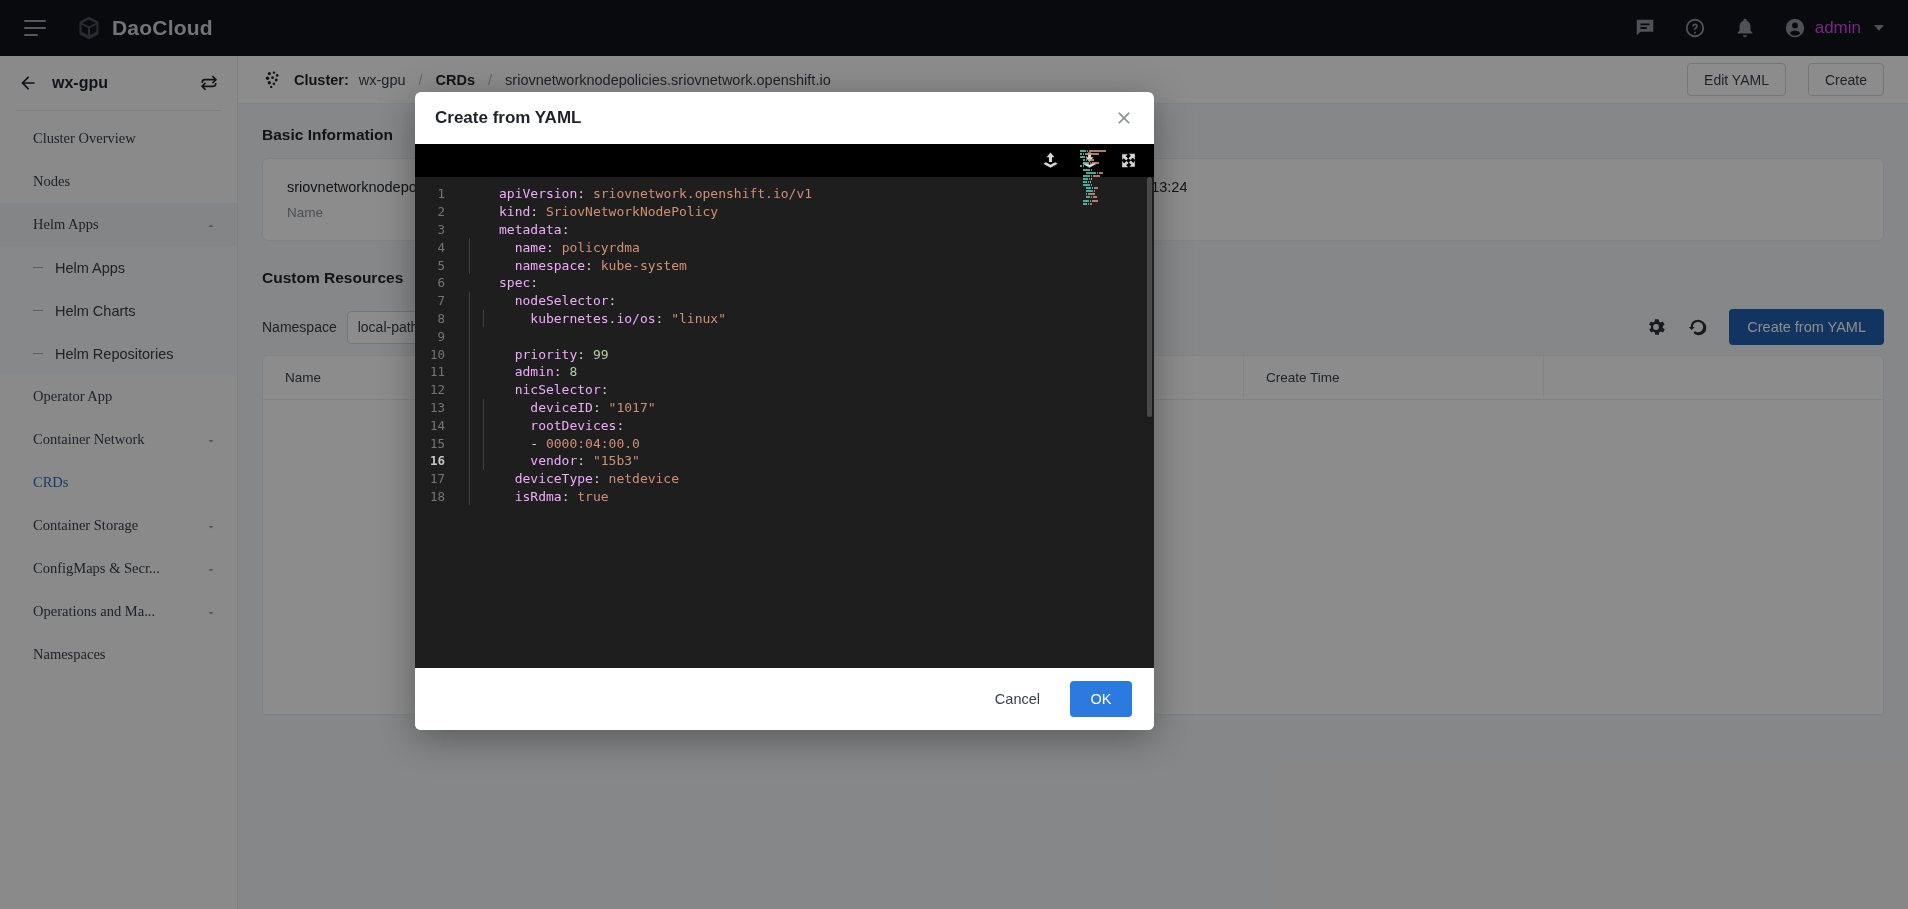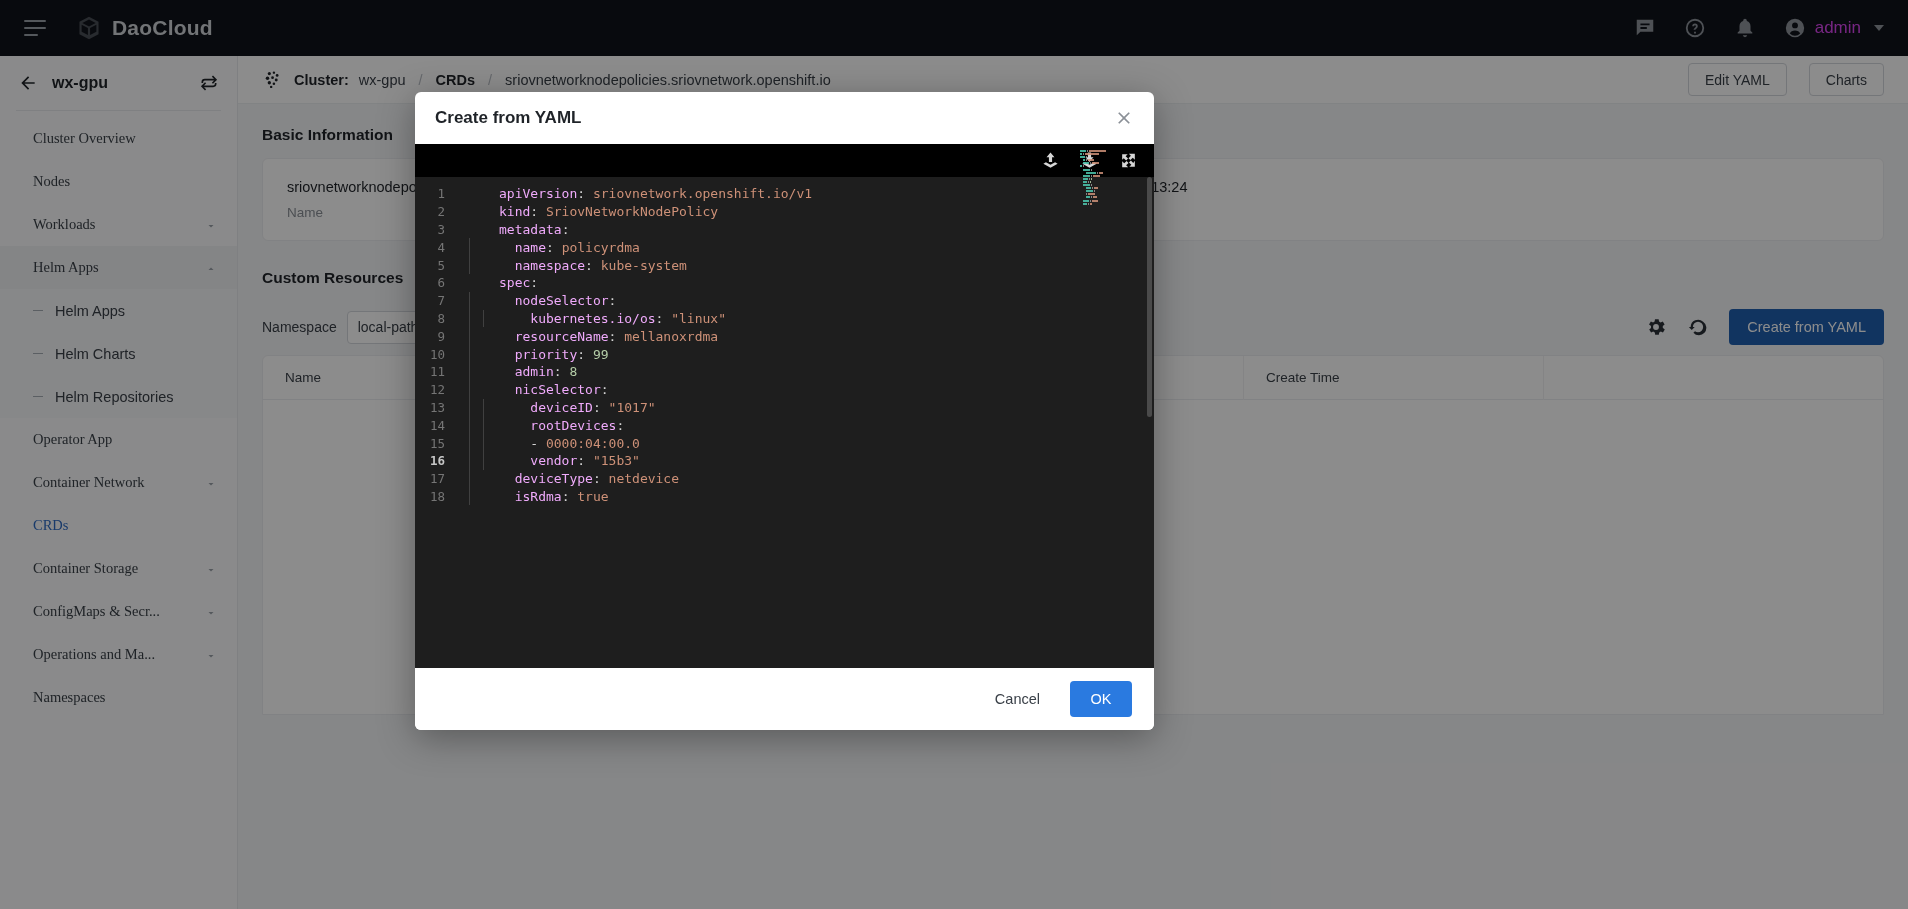--- a/index.html
+++ b/index.html
@@ -215,28 +215,20 @@
       </span>
     </div>
     <div class="side-div"></div>
 
     <div class="nav-item">
       <span class="lbl">Cluster Overview</span>
     </div>
     <div class="nav-item">
       <span class="lbl">Nodes</span>
     </div>
-    <div class="nav-item">
-      <span class="lbl">Workloads</span>
-      <span class="chev">
-        <svg viewBox="0 0 24 24">
-            <path d="M7 10l5 5 5-5z"></path>
-          </svg>
-      </span>
-    </div>
     <div class="nav-item expanded">
       <span class="lbl">Helm Apps</span>
       <span class="chev">
         <svg viewBox="0 0 24 24">
             <path d="M7 14l5-5 5 5z"></path>
           </svg>
       </span>
     </div>
     <div class="subgroup">
       <div class="nav-child">
@@ -311,21 +303,21 @@
         </g>
       </svg>
       <span class="crumb-strong">Cluster:</span>
       <span class="crumb-txt">wx-gpu</span>
       <span class="crumb-sep">/</span>
       <span class="crumb-bold-link">CRDs</span>
       <span class="crumb-sep">/</span>
       <span class="crumb-txt">sriovnetworknodepolicies.sriovnetwork.openshift.io</span>
       <span class="crumb-spacer"></span>
       <button class="ghost-btn">Edit YAML</button>
-      <button class="ghost-btn">Charts</button>
+      <button class="ghost-btn">Create</button>
     </div>
 
     <div class="section-title">Basic Information</div>
     <div class="card">
       <div class="card-cols">
         <div class="card-col">
           <div class="card-val">sriovnetworknodepolicies.sriovn</div>
           <div class="card-lbl">Name</div>
         </div>
         <div class="card-col right">
@@ -397,21 +389,21 @@
       </div>
       <div class="code-area">
           <div class="code-line"><span class="ln">1</span><span class="guides"></span><span class="codetext"><span class="k">apiVersion</span><span class="p">: </span><span class="v">sriovnetwork.openshift.io/v1</span></span></div>
           <div class="code-line"><span class="ln">2</span><span class="guides"></span><span class="codetext"><span class="k">kind</span><span class="p">: </span><span class="v">SriovNetworkNodePolicy</span></span></div>
           <div class="code-line"><span class="ln">3</span><span class="guides"></span><span class="codetext"><span class="k">metadata</span><span class="p">:</span></span></div>
           <div class="code-line"><span class="ln">4</span><span class="guides"><span class="guide" style="left: 6px;"></span></span><span class="codetext"><span class="k">  name</span><span class="p">: </span><span class="v">policyrdma</span></span></div>
           <div class="code-line"><span class="ln">5</span><span class="guides"><span class="guide" style="left: 6px;"></span></span><span class="codetext"><span class="k">  namespace</span><span class="p">: </span><span class="v">kube-system</span></span></div>
           <div class="code-line"><span class="ln">6</span><span class="guides"></span><span class="codetext"><span class="k">spec</span><span class="p">:</span></span></div>
           <div class="code-line"><span class="ln">7</span><span class="guides"><span class="guide" style="left: 6px;"></span></span><span class="codetext"><span class="k">  nodeSelector</span><span class="p">:</span></span></div>
           <div class="code-line"><span class="ln">8</span><span class="guides"><span class="guide" style="left: 6px;"></span><span class="guide" style="left: 20px;"></span></span><span class="codetext"><span class="k">    kubernetes.io/os</span><span class="p">: </span><span class="v">"linux"</span></span></div>
-          <div class="code-line"><span class="ln">9</span><span class="guides"><span class="guide" style="left: 6px;"></span></span><span class="codetext"><span class="k">  resourceName</span><span class="p">: </span><span class="v">mellanoxrdma</span></span></div>
+          <div class="code-line"><span class="ln">9</span><span class="guides"><span class="guide" style="left: 6px;"></span></span></div>
           <div class="code-line"><span class="ln">10</span><span class="guides"><span class="guide" style="left: 6px;"></span></span><span class="codetext"><span class="k">  priority</span><span class="p">: </span><span class="n">99</span></span></div>
           <div class="code-line"><span class="ln">11</span><span class="guides"><span class="guide" style="left: 6px;"></span></span><span class="codetext"><span class="k">  admin</span><span class="p">: </span><span class="n">8</span></span></div>
           <div class="code-line"><span class="ln">12</span><span class="guides"><span class="guide" style="left: 6px;"></span></span><span class="codetext"><span class="k">  nicSelector</span><span class="p">:</span></span></div>
           <div class="code-line"><span class="ln">13</span><span class="guides"><span class="guide" style="left: 6px;"></span><span class="guide" style="left: 20px;"></span></span><span class="codetext"><span class="k">    deviceID</span><span class="p">: </span><span class="v">"1017"</span></span></div>
           <div class="code-line"><span class="ln">14</span><span class="guides"><span class="guide" style="left: 6px;"></span><span class="guide" style="left: 20px;"></span></span><span class="codetext"><span class="k">    rootDevices</span><span class="p">:</span></span></div>
           <div class="code-line"><span class="ln">15</span><span class="guides"><span class="guide" style="left: 6px;"></span><span class="guide" style="left: 20px;"></span></span><span class="codetext"><span class="p">    - </span><span class="v">0000:04:00.0</span></span></div>
           <div class="code-line current"><span class="ln">16</span><span class="guides"><span class="guide" style="left: 6px;"></span><span class="guide" style="left: 20px;"></span></span><span class="codetext"><span class="k">    vendor</span><span class="p">: </span><span class="v">"15b3"</span></span></div>
           <div class="code-line"><span class="ln">17</span><span class="guides"><span class="guide" style="left: 6px;"></span></span><span class="codetext"><span class="k">  deviceType</span><span class="p">: </span><span class="v">netdevice</span></span></div>
           <div class="code-line"><span class="ln">18</span><span class="guides"><span class="guide" style="left: 6px;"></span></span><span class="codetext"><span class="k">  isRdma</span><span class="p">: </span><span class="v">true</span></span></div>
         </div>

